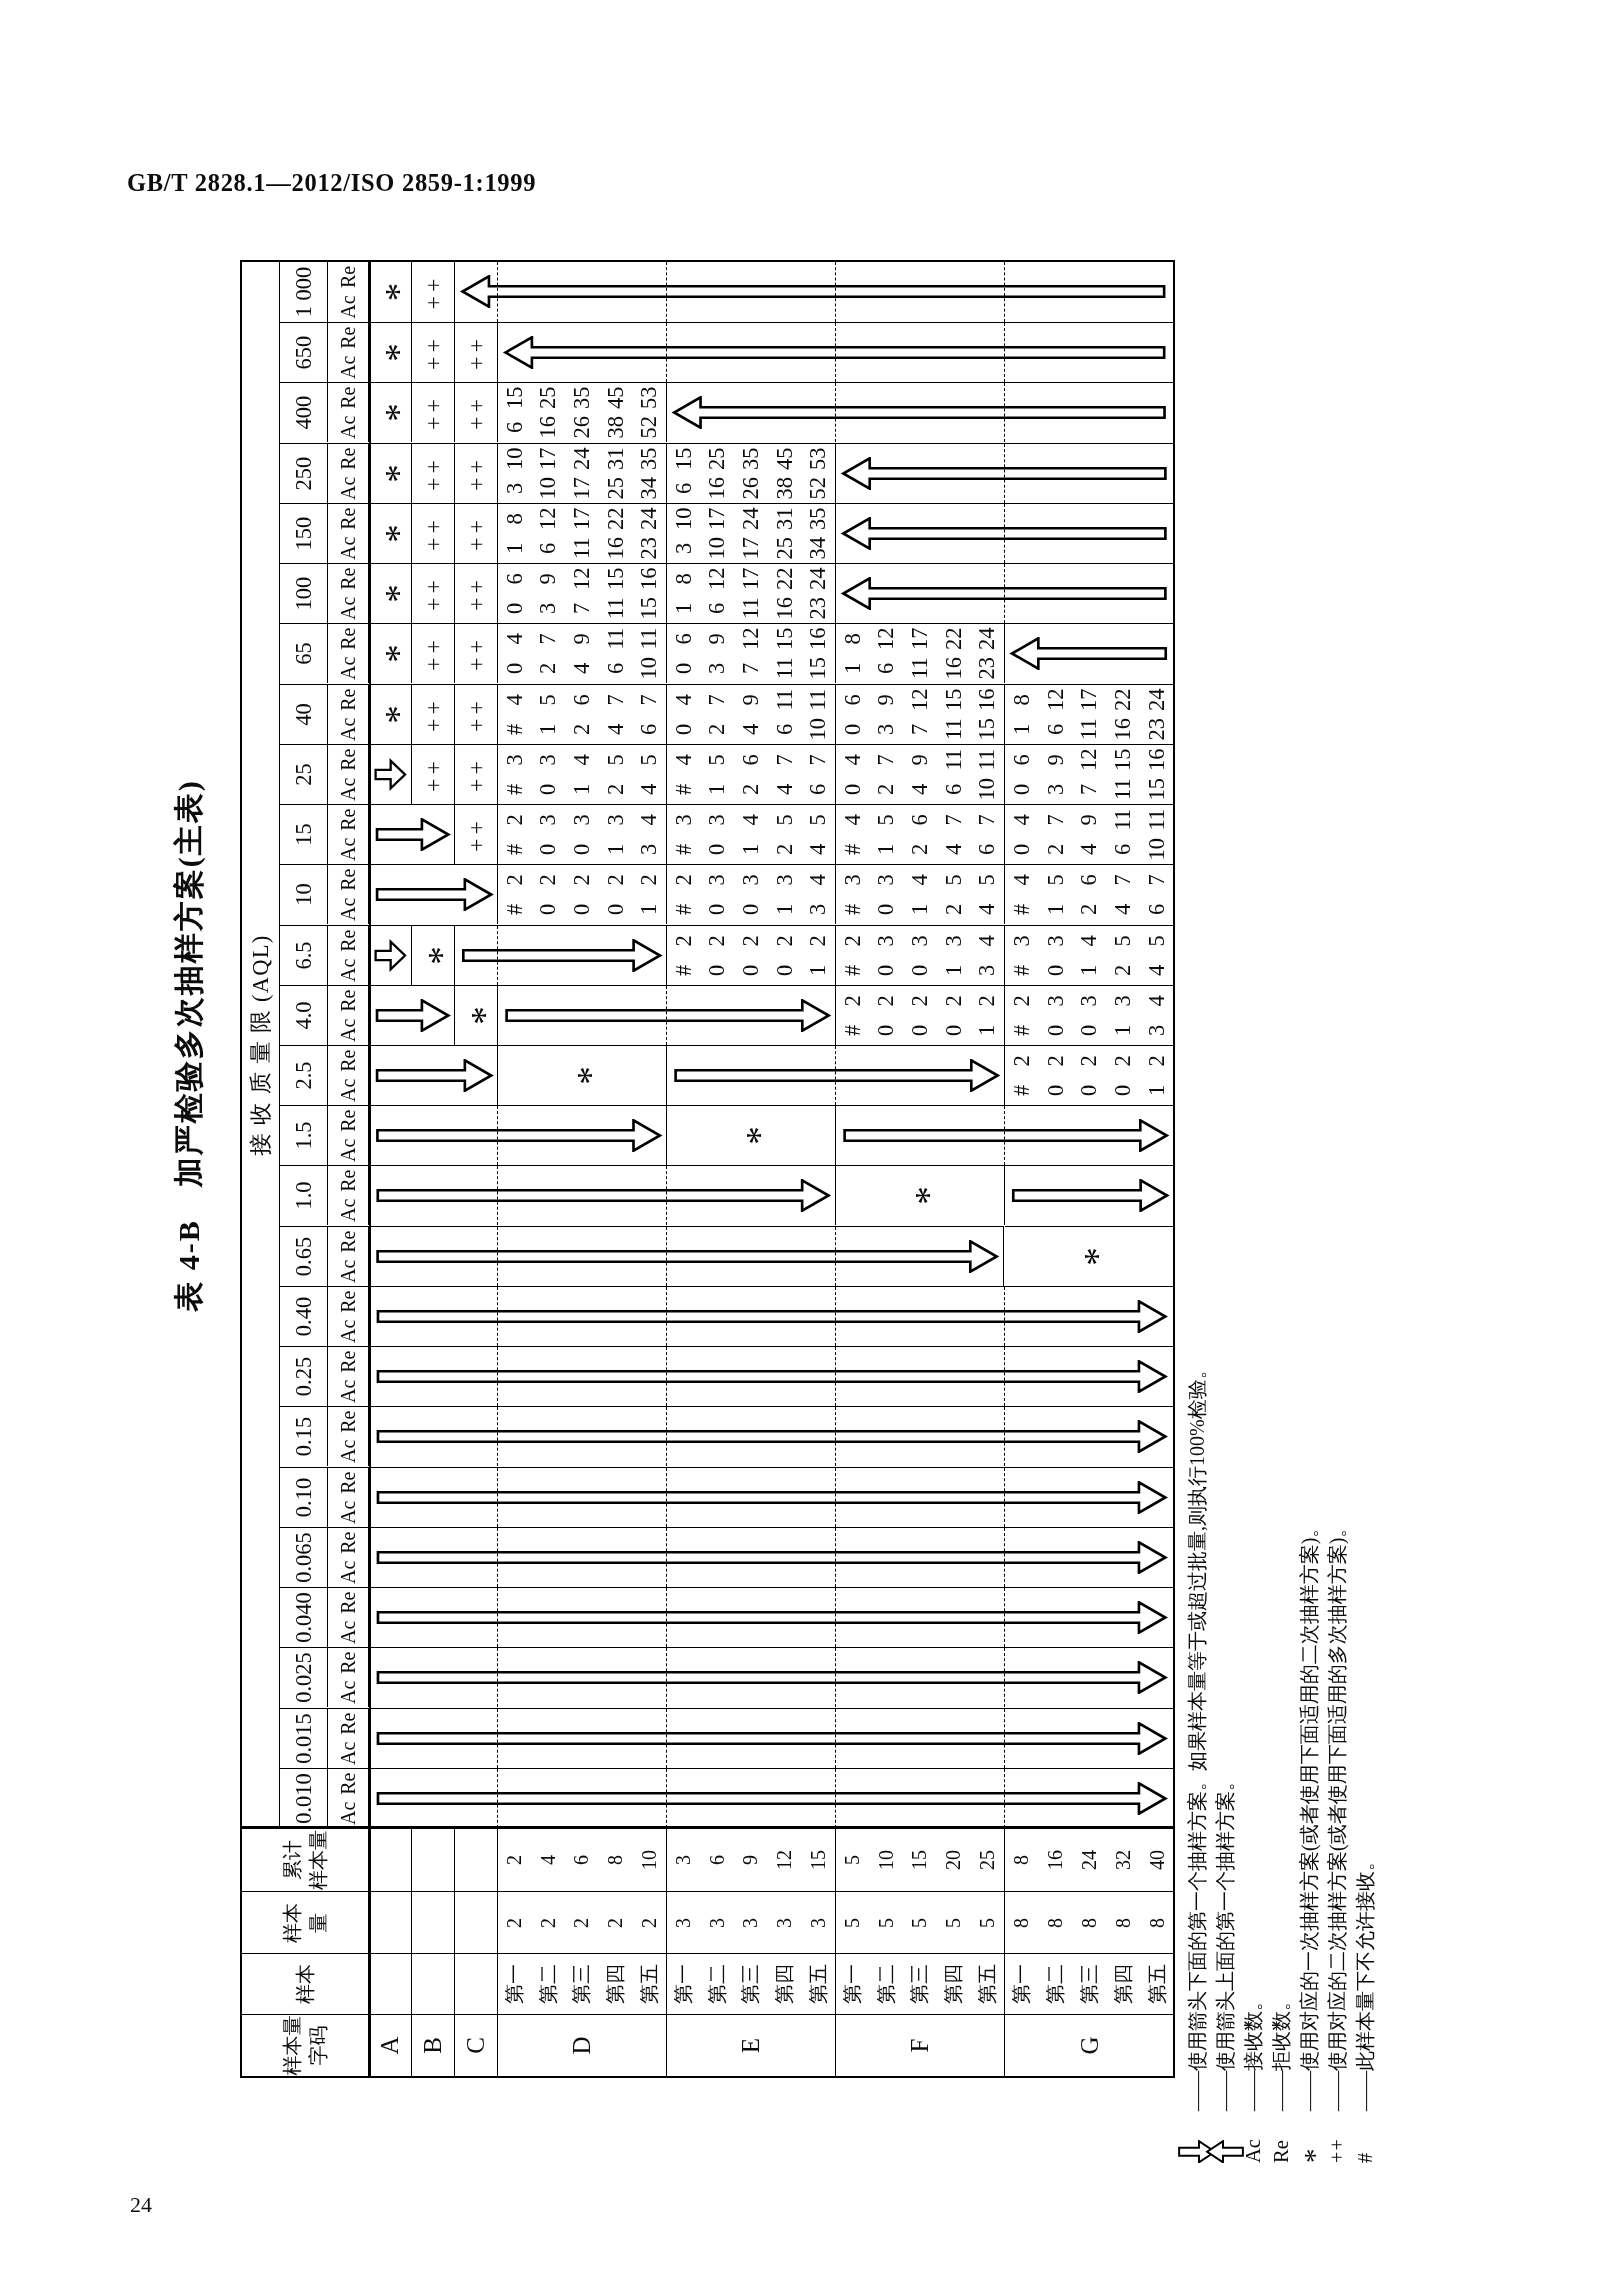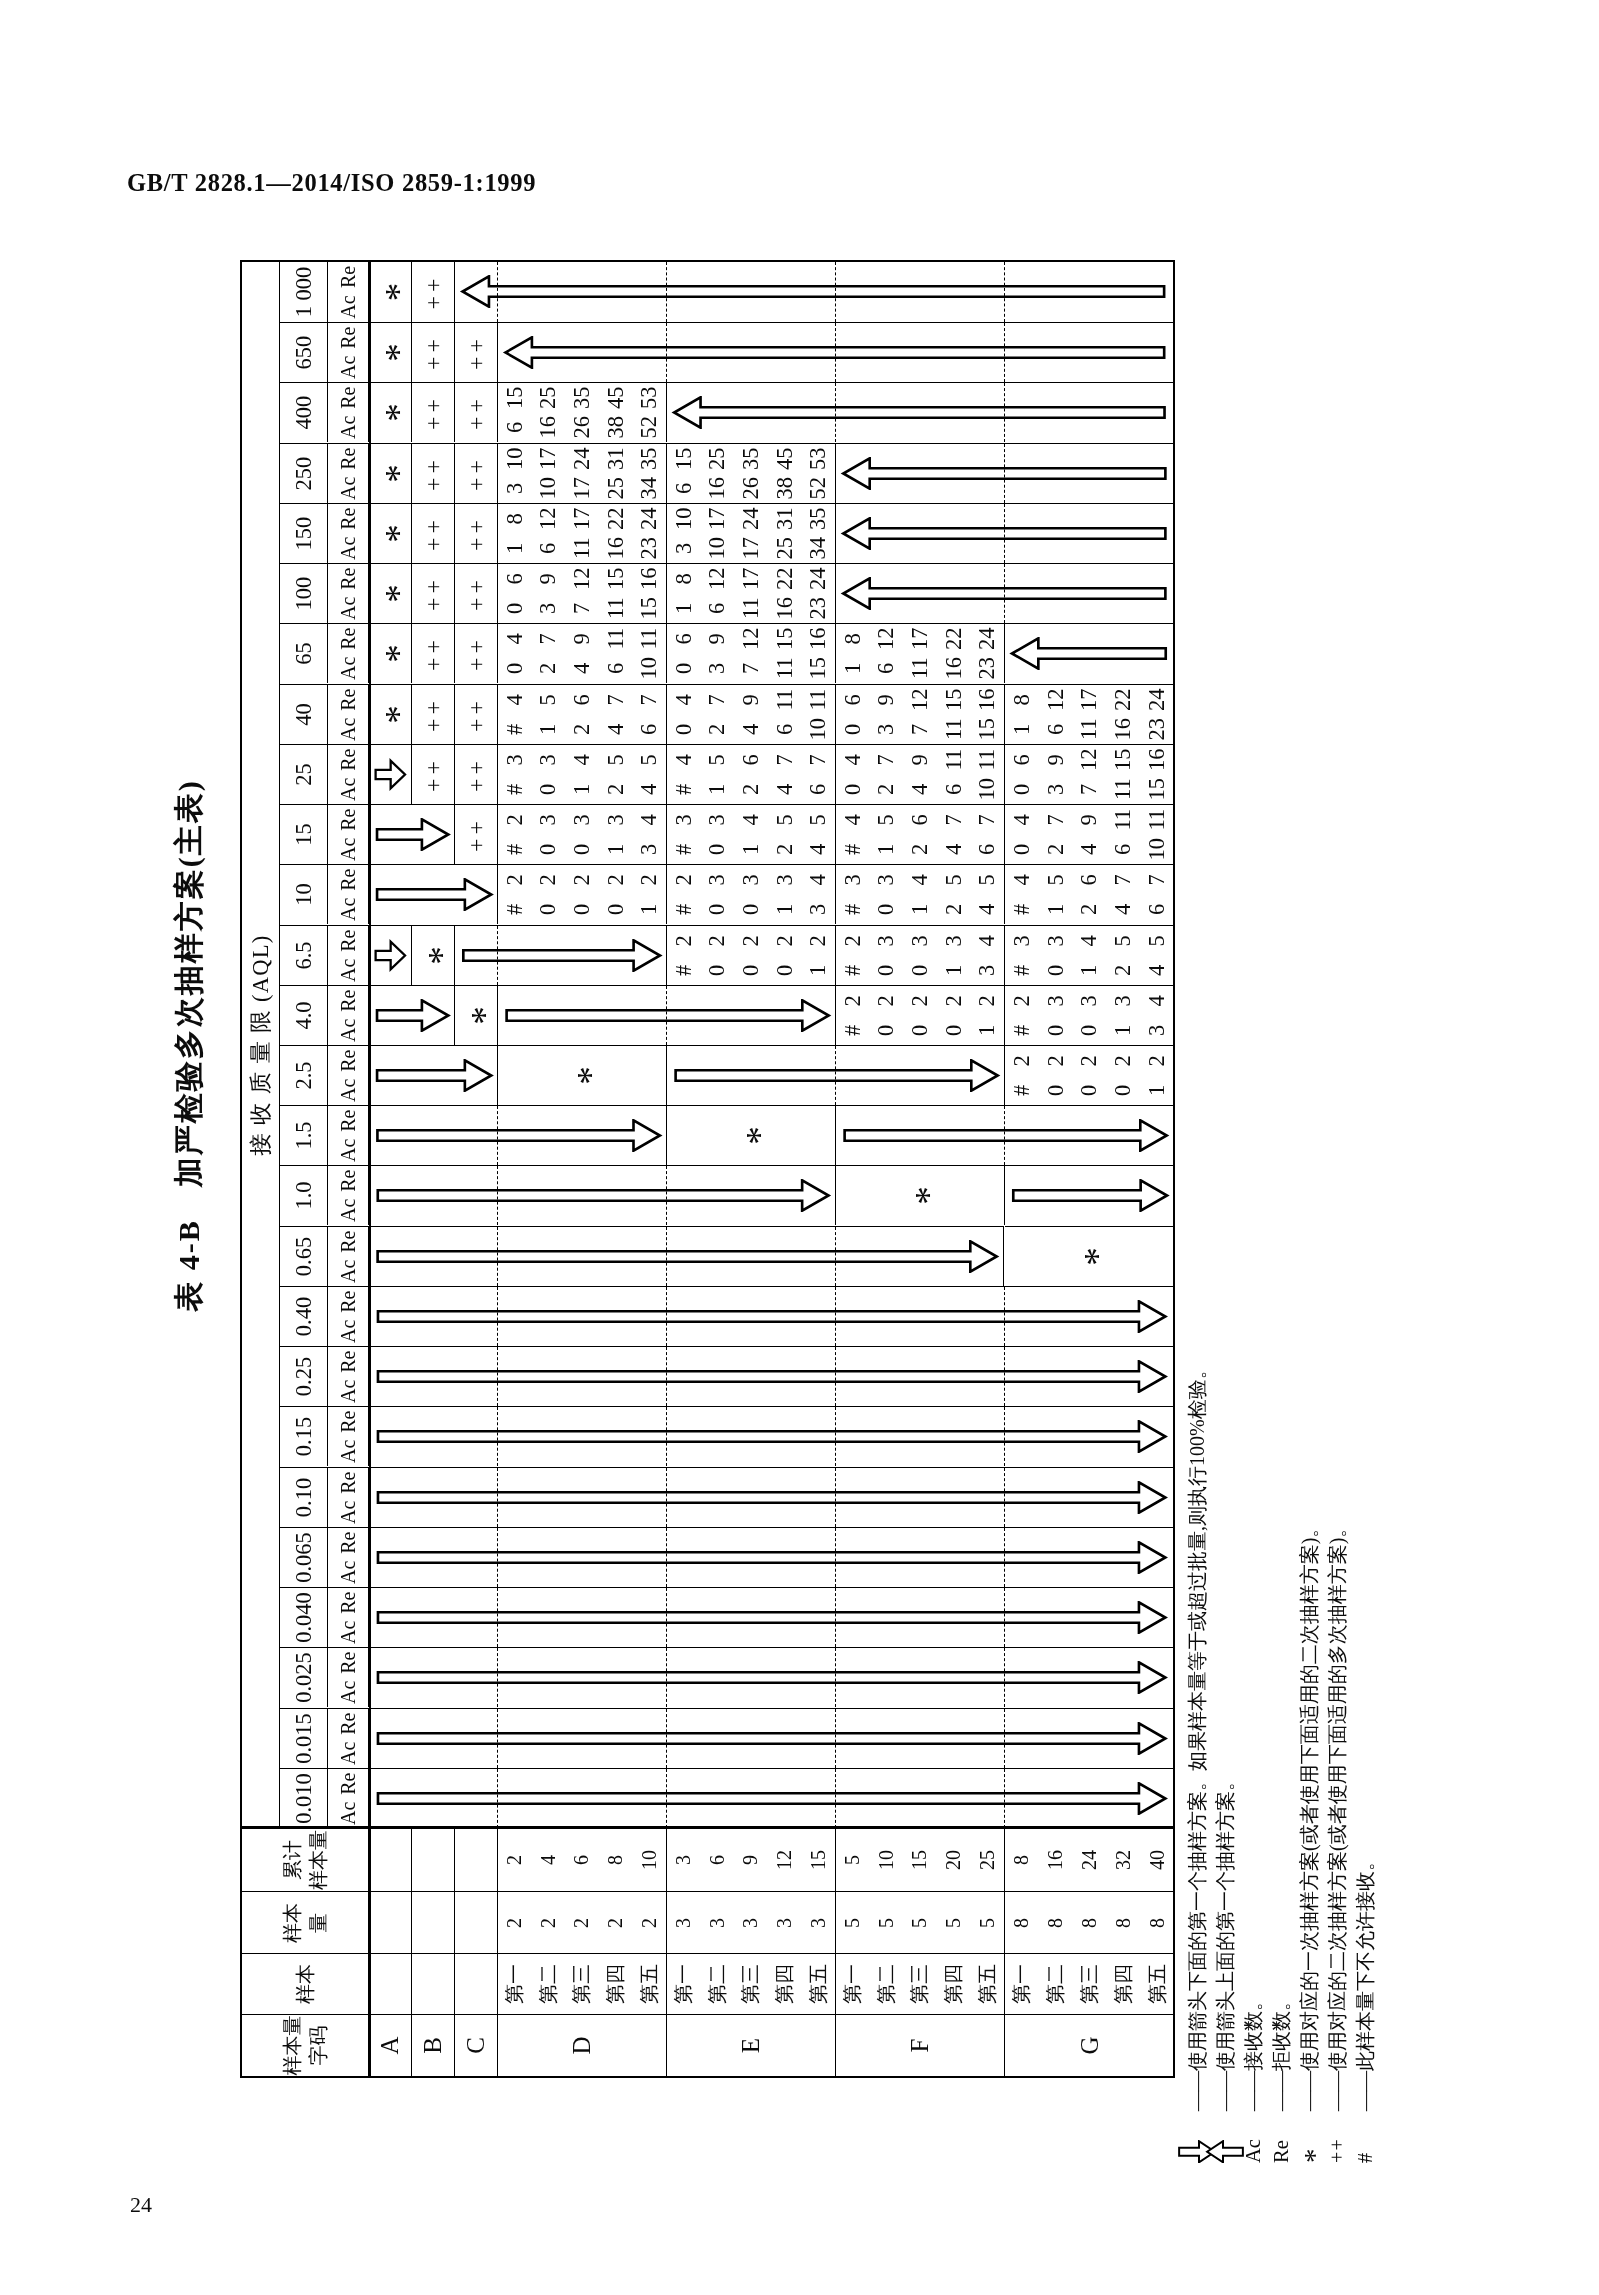--- a/index.html
+++ b/index.html
@@ -40,21 +40,21 @@
   .fn-sym{width:52px;display:flex;align-items:center;justify-content:flex-start;
           font-size:20.5px;flex-shrink:0;}
   .fn-sym .plus{font-size:20px;letter-spacing:1.3px;}
   .fn-sym .star{font-size:29px;padding-top:12px;}
   svg{display:block;}
 </style>
 </head>
 <body>
 
 <div>
-  <div class="std-header">GB/T 2828.1—2014/ISO 2859-1:1999</div>
+  <div class="std-header">GB/T 2828.1—2012/ISO 2859-1:1999</div>
 
   <div class="rot">
     <div class="tbl-title">表 4-B　加严检验多次抽样方案(主表)</div>
     <div class="tbl" id="tbl">
         <div class="c " style="left: 0px; top: 0px; width: 62px; height: 127px;">
           <span class="hdrtxt">样本量
 字码</span>
         </div>
         <div class="c " style="left: 62px; top: 0px; width: 61px; height: 127px;">
           <span class="hdrtxt">样本</span>

